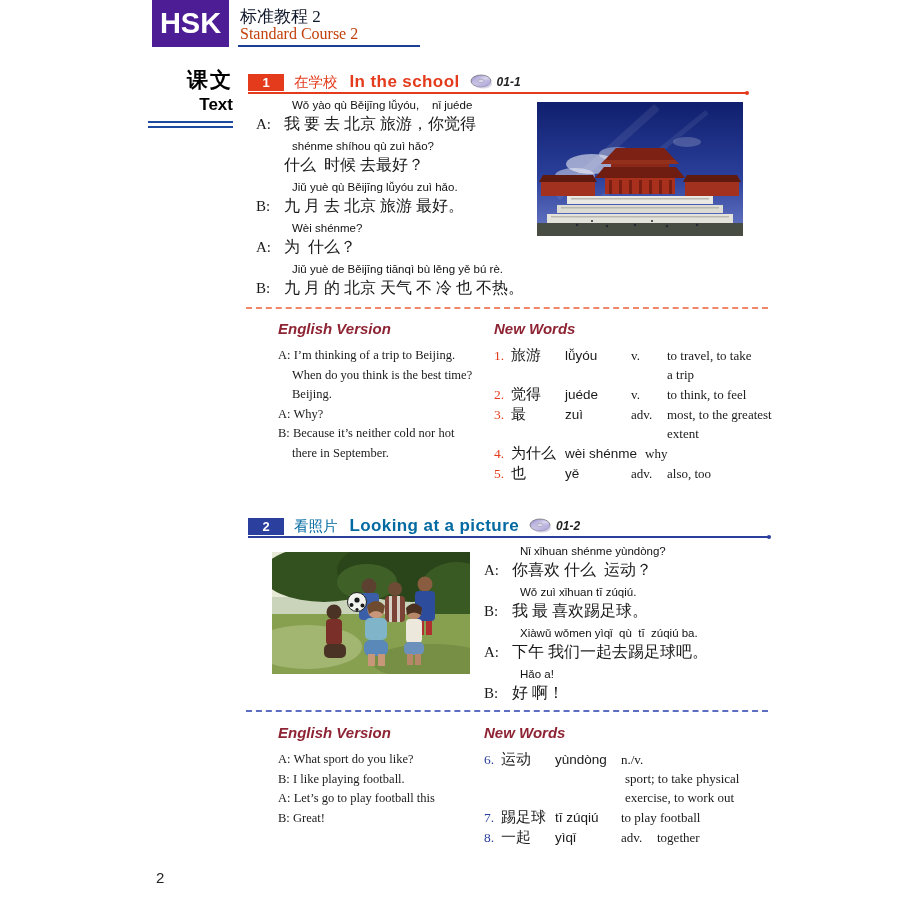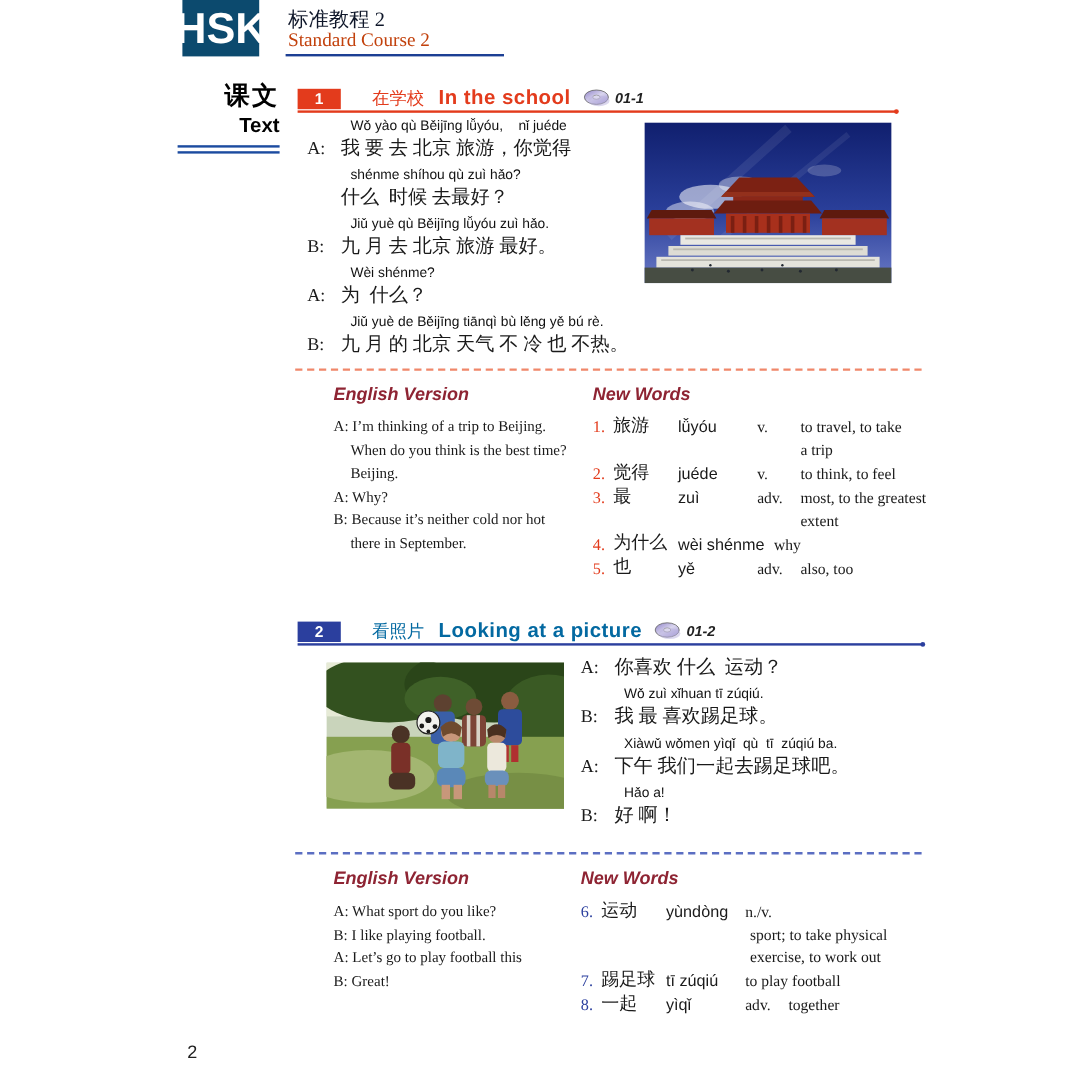--- a/index.html
+++ b/index.html
@@ -2,38 +2,38 @@
 <html><head>
 <meta charset="utf-8">
 <style>
   html,body{margin:0;padding:0;}
   body{
     width:900px;height:900px;position:relative;background:#ffffff;
     font-family:"Liberation Sans","DejaVu Sans",sans-serif;color:#1a1a1a;
     overflow:hidden;
   }
   
-  .logo-box{position:absolute;left:152px;top:0;width:64px;height:47px;background:#0c4a6e;
-    color:#fff;font-weight:bold;font-size:36px;display:flex;align-items:center;justify-content:center;
+  .logo-box{position:absolute;left:152px;top:0;width:77px;height:47px;background:#4c1d95;
+    color:#fff;font-weight:bold;font-size:29px;display:flex;align-items:center;justify-content:center;
     font-family:"Liberation Sans",sans-serif;letter-spacing:0;transform-origin:left top;}
   .title-cn{position:absolute;left:240px;top:5px;font-family:"Liberation Serif","DejaVu Serif",serif;
     font-size:17px;color:#0f172a;}
   .title-en{position:absolute;left:240px;top:25px;font-family:"Liberation Serif","DejaVu Serif",serif;
     font-size:16px;color:#c2410c;}
   .title-underline{position:absolute;left:238px;top:45px;width:182px;height:2px;background:#1c3f94;}
   
   .sidebar{position:absolute;left:148px;top:66px;width:85px;text-align:right;color:#000000;}
   .sb-cn{font-size:21px;font-weight:bold;letter-spacing:2px;}
   .sb-en{font-size:17px;font-weight:bold;margin-top:1px;}
   .sb-lines{margin-top:6px;border-top:2px solid #1c4ba0;border-bottom:2px solid #1c4ba0;height:3px;}
   
   .sec-head{position:absolute;display:flex;align-items:center;height:18px;}
   .sec-num{width:36px;height:17px;color:#fff;font-weight:bold;font-size:13px;text-align:center;
     line-height:17px;flex:none;}
-  .sec-cn{font-size:14.5px;margin-left:26px;}
+  .sec-cn{font-size:14.5px;margin-left:10px;}
   .sec-en{font-size:17px;font-weight:bold;margin-left:12px;letter-spacing:.4px;}
   .audio-wrap{display:flex;align-items:center;margin-left:10px;}
   .audio-label{font-style:italic;font-weight:bold;font-size:12px;color:#222;margin-left:4px;}
   .sec-rule{position:absolute;height:2px;}
   .sec-rule::after{content:'';position:absolute;right:-1px;top:-1px;width:4px;height:4px;border-radius:50%;}
   .theme1{color:#e33b1c;}
   .bg1{background:#e33b1c;}
   .sec-rule.bg1::after{background:#e33b1c;}
   .theme2{color:#0369a1;}
   .bg2{background:#2b3f9e;}
@@ -362,20 +362,21 @@
       <path d="M134,56 q8,-9 16,0 l-1,7 q-7,-5 -14,0 Z" fill="#4a3020"></path>
     <rect x="134" y="67" width="16" height="24" rx="4" fill="#ece8dc"></rect>
     <rect x="132" y="90" width="20" height="13" rx="5" fill="#6a90bb"></rect>
     <rect x="135" y="102" width="6" height="11" fill="#b8876a"></rect>
       <rect x="143" y="102" width="6" height="11" fill="#b8876a"></rect>
   </g>
 </svg>
 
 <div class="dialogue" style="left:484px;top:545px;width:292px;">
   <div class="dlg-line">
+    <div class="pinyin">Nǐ xǐhuan shénme yùndòng?</div>
     <div class="hrow">
         <span class="speaker">A:</span>
         <span class="hanzi">你喜欢 什么  运动？</span>
       </div>
   </div>
   <div class="dlg-line">
     <div class="pinyin">Wǒ zuì xǐhuan tī zúqiú.</div>
     <div class="hrow">
         <span class="speaker">B:</span>
         <span class="hanzi">我 最 喜欢踢足球。</span>

